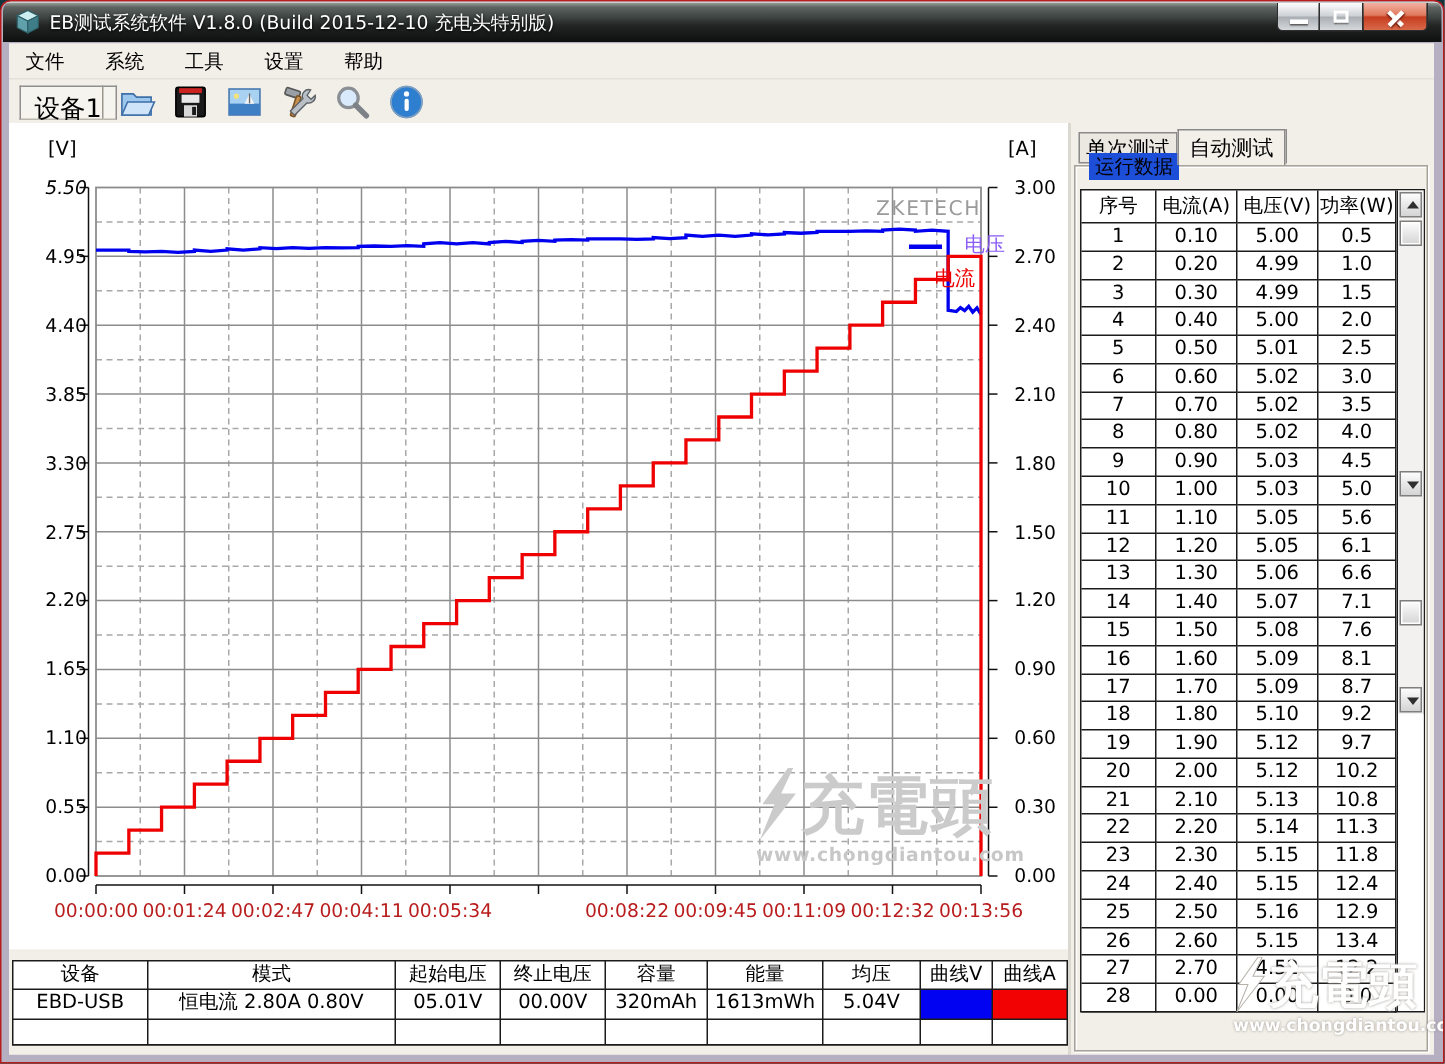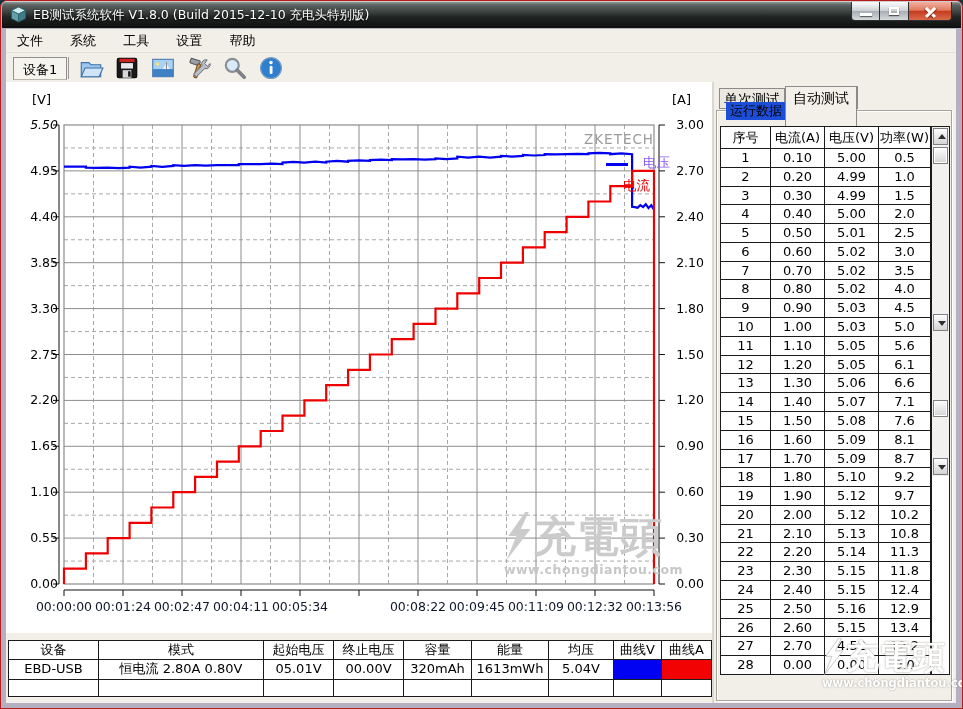--- a/index.html
+++ b/index.html
@@ -28,33 +28,33 @@
     box-shadow:0 1px 1px #555;}
   .g-x1,.g-x2{position:absolute;left:15px;top:9px;width:13px;height:2.6px;background:#fff;
     box-shadow:0 1px 1px #7c2413;}
   .g-x1{transform:rotate(45deg);} .g-x2{transform:rotate(-45deg);}
   
   .client{position:absolute;left:5px;right:6px;top:28px;bottom:5px;background:#f2efe8;}
   .menubar{position:absolute;left:0;right:0;top:0;height:24px;background:#f2efe8;
     border-bottom:1px solid #e4e1da;}
   .menu-item{display:inline-block;padding:3px 11px 0 11px;font-size:13px;color:#000;height:23px;}
   .toolbar{position:absolute;left:0;right:0;top:25px;height:28px;background:#f2efe8;}
-  .dev-tab{position:absolute;left:7px;top:3px;height:23px;padding:3px 9px 0 9px;font-size:13px;
+  .dev-tab{position:absolute;left:7px;top:3px;height:23px;padding:3px 9px 0 9px;font-size:17px;
     background:#f6f4ee;border:1px solid #8f8f8f;border-bottom-color:#b9b6ae;}
   .tool-sep{position:absolute;left:62px;top:3px;width:1px;height:22px;background:#9a978f;}
   .tool-btn{position:absolute;top:1px;width:26px;height:26px;}
   .tool-btn svg{width:26px;height:26px;}
   
   .chart-area{position:absolute;left:0;top:53px;width:706px;height:551px;background:#fff;}
   .chart-area svg.plot{position:absolute;left:0;top:0;}
   .axis-unit{position:absolute;font-size:13px;color:#000;}
   .tick-label{position:absolute;height:14px;line-height:14px;font-size:12.5px;color:#000;}
   .tick-label.left{left:0;width:52px;text-align:right;}
   .tick-label.right{left:658px;width:40px;text-align:right;}
-  .time-label{position:absolute;width:64px;text-align:center;font-size:12.5px;color:#0f172a;top:517px;}
+  .time-label{position:absolute;width:64px;text-align:center;font-size:12.5px;color:#b91c1c;top:517px;}
   .zketech{position:absolute;left:500px;top:49px;width:148px;text-align:right;font-size:13.5px;
     color:#9b9b9b;letter-spacing:1px;}
   .legend-dash{position:absolute;left:600px;top:81px;width:22px;height:2.5px;}
   .legend-v{position:absolute;left:625px;top:72px;font-size:13.5px;}
   .legend-a{position:absolute;left:617px;top:95px;font-size:13.5px;}
   .divider{position:absolute;left:706px;top:53px;width:2px;bottom:0;background:#dbd8d0;}
   
   .wm{pointer-events:none;}
   .wm-row{display:flex;align-items:center;}
   .wm-chart{position:absolute;left:498px;top:430px;width:165px;z-index:30;}
@@ -62,21 +62,21 @@
   .wm-chart .wm-url{font-size:12.5px;font-weight:bold;color:#c7c7c7;text-align:center;letter-spacing:.5px;}
   .wm-corner{position:absolute;left:821px;top:637px;width:140px;z-index:60;}
   .wm-corner .wm-text{font-size:33px;font-weight:bold;color:#ffffff;line-height:38px;
     text-shadow:0 0 2px #9a958f;}
   .wm-corner .wm-url{font-size:11.5px;font-weight:bold;color:#fff;text-align:center;
     text-shadow:0 0 2px #9a958f;}
   
   .right-panel{position:absolute;left:708px;top:53px;right:0;bottom:0;background:#f2efe8;}
   .rp-tab{position:absolute;font-size:14px;text-align:center;border:1px solid #8a8a8a;}
   .rp-tab.t0{left:5px;top:6px;width:66px;height:21px;padding-top:2px;background:#ebe8e1;}
-  .rp-tab.t1{left:71px;top:4px;width:72px;height:40px;padding-top:3px;background:#f3f0e9;
+  .rp-tab.t1{left:71px;top:4px;width:72px;height:24px;padding-top:3px;background:#f3f0e9;
     border-bottom:none;z-index:2;}
   .rp-tab-edge{position:absolute;left:143px;top:4px;width:1px;height:23px;background:#8a8a8a;}
   .groupbox{position:absolute;left:2px;right:4px;top:28px;bottom:2px;border:1px solid #a6a39b;
     box-shadow:inset 1px 1px 0 #fff, 1px 1px 0 #fff;}
   .gb-label{position:absolute;left:9px;top:-9px;background:#1d4ed8;padding:0 4px;font-size:13px;text-align:center;}
   .run-table{position:absolute;left:6px;top:44px;width:230px;height:549px;border:1px solid #1b1b1b;
     background:#fff;}
   .run-head,.run-row{display:grid;grid-template-columns:50px 54px 54px 52px;}
   .run-head{height:22px;}
   .run-row{height:18.785px;}

